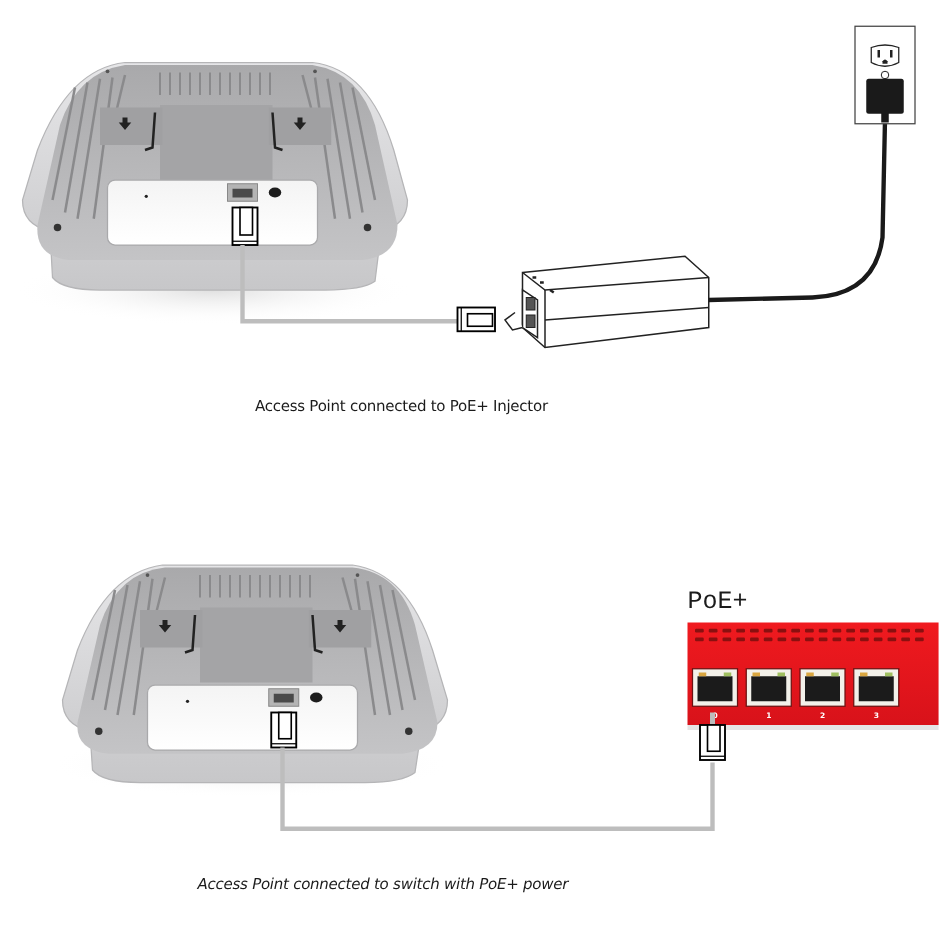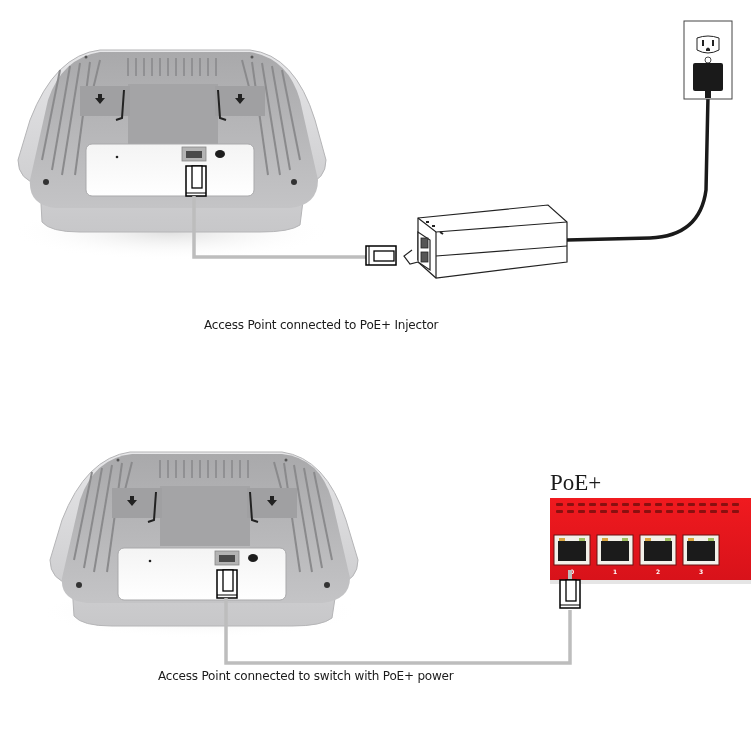--- a/index.html
+++ b/index.html
@@ -1,21 +1,21 @@
 <!DOCTYPE html>
 <html><head>
   <meta charset="utf-8">
   <style>
     html, body { margin: 0; padding: 0; background: #ffffff; }
     body { width: 751px; height: 748px; position: relative; overflow: hidden;
            font-family: "DejaVu Sans", "Liberation Sans", sans-serif; }
     .caption { position: absolute; font-size: 12px; color: #1b1b1b; white-space: nowrap;
                font-family: "DejaVu Sans", sans-serif; letter-spacing: -0.2px; }
-    .poe-label { position: absolute; font-size: 23px; color: #1b1b1b;
-                 font-family: Liberation Serif, serif; }
+    .poe-label { position: absolute; font-size: 20px; color: #1b1b1b;
+                 font-family: Liberation Mono, monospace; }
     svg { position: absolute; left: 0; top: 0; }
     .port-num { font-family: "DejaVu Sans", sans-serif; font-size: 6px; fill: #ffffff; font-weight: bold; }
   </style>
 </head>
 <body>
 
 <div>
   <svg width="751" height="748" viewBox="0 0 751 748">
     <defs>
       <linearGradient id="apBody" x1="0" y1="0" x2="0" y2="1">
@@ -267,13 +267,13 @@
       <rect x="568" y="570" width="4" height="10" fill="#bdbdbd"></rect>
       <rect x="560" y="580" width="20" height="28" fill="#fff" stroke="#000" stroke-width="1.5"></rect>
       <rect x="566" y="580" width="10" height="21" fill="#fff" stroke="#000" stroke-width="1.3"></rect>
       <line x1="560" y1="605" x2="580" y2="605" stroke="#000" stroke-width="1"></line>
     </g>
   </svg>
 </div>
 
 <div class="caption" style="left:204px; top:318px;">Access Point connected to PoE+ Injector</div>
 <div class="poe-label" style="left:550px; top:470px;">PoE+</div>
-<div class="caption" style="left:158px; top:669px;">Access Point connected to switch with PoE+ power</div>
+<div class="caption" style="left:158px; top:700px;font-style:italic;">Access Point connected to switch with PoE+ power</div>
 
 </body></html>

